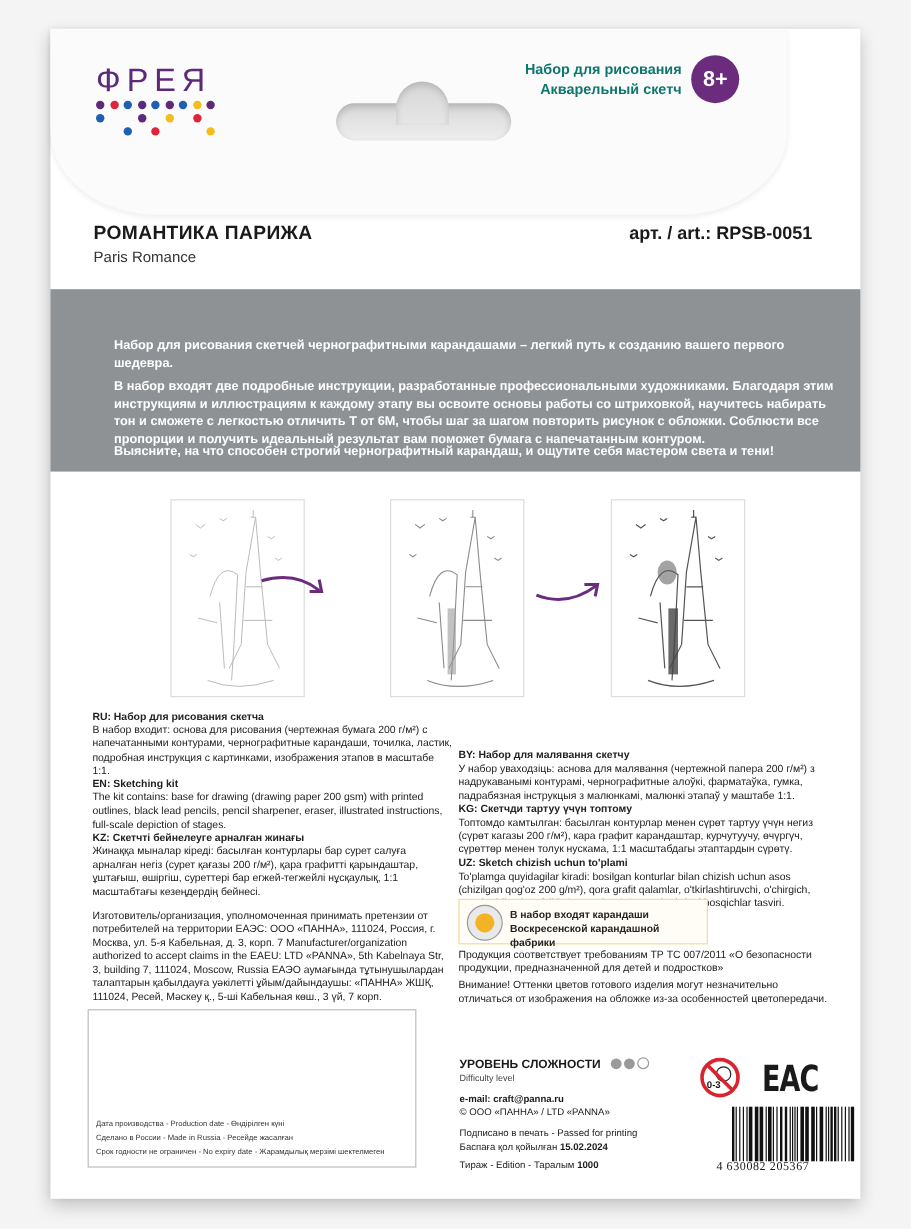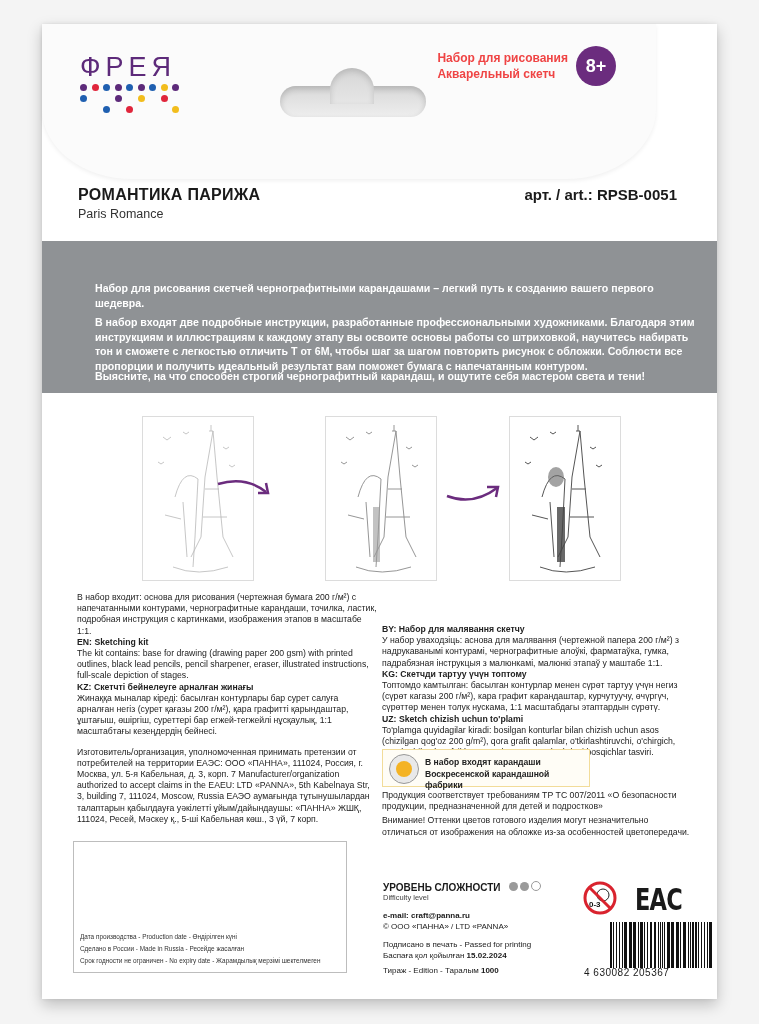--- a/index.html
+++ b/index.html
@@ -7,21 +7,21 @@
   .card { position:absolute; left:42px; top:24px; width:675px; height:975px; background:#ffffff; box-shadow:0 6px 14px rgba(0,0,0,0.22), 0 0 4px rgba(0,0,0,0.08); }
   .header-zone { position:absolute; left:0; top:0; width:614px; height:155px; background:#fbfbfb; border-bottom-left-radius:90px 70px; border-bottom-right-radius:90px 70px; box-shadow:0 2px 4px rgba(0,0,0,0.06); }
   .hanger { position:absolute; left:238px; top:44px; width:146px; height:49px; }
   .hanger .bar { position:absolute; left:0; top:18px; width:146px; height:31px; border-radius:16px; background:linear-gradient(#d8d8d8,#eeeeee); box-shadow:inset 0 3px 6px rgba(0,0,0,0.18); }
   .hanger .bump { position:absolute; left:50px; top:0; width:44px; height:36px; border-radius:22px 22px 0 0; background:linear-gradient(#d6d6d6,#e6e6e6); box-shadow:inset 0 3px 6px rgba(0,0,0,0.15); }
   .logo { position:absolute; left:38px; top:28px; }
   .logo-text { font-family:"Liberation Sans", sans-serif; font-size:27px; letter-spacing:5px; color:#5d2a7a; font-weight:400; line-height:30px; }
   .dots { position:relative; width:110px; height:40px; margin-top:2px; }
   .dot { position:absolute; width:7px; height:7px; border-radius:50%; }
   .age { position:absolute; right:40px; top:22px; display:flex; align-items:center; gap:8px; }
-  .age-text { text-align:left; font-weight:700; font-size:12px; line-height:16px; color:#ef4444; }
+  .age-text { text-align:right; font-weight:700; font-size:12px; line-height:16px; color:#0f766e; }
   .age-badge { width:40px; height:40px; border-radius:50%; background:#6b2c7e; color:#fff; font-weight:700; font-size:18px; display:flex; align-items:center; justify-content:center; }
   .title { position:absolute; left:36px; top:162px; font-weight:700; font-size:16px; letter-spacing:0.3px; }
   .subtitle { position:absolute; left:36px; top:183px; font-size:12.5px; color:#333; }
   .art { position:absolute; right:40px; top:162px; font-weight:700; font-size:15px;margin-left:44px; }
   .gray-band { position:absolute; left:0; top:217px; width:675px; height:152px; background:#8f9295; color:#fff; }
   .gray-band p { margin:16px; position:absolute; left:37px; width:600px; font-weight:700; font-size:10.6px; line-height:14.6px; }
   .sketches { position:absolute; left:0; top:380px; width:675px; height:180px; }
   .sketch { position:absolute; top:12px; width:110px; height:163px; background:#fff; border:1px solid #dcdcdc; }
   .arrow { position:absolute; }
   .text-col { position:absolute; font-size:8.7px; line-height:11.2px; color:#222; }
@@ -35,21 +35,21 @@
   .diff { position:absolute; left:341px; top:857px; }
   .diff-title { font-weight:700; font-size:10px; display:flex; align-items:center; gap:6px; }
   .diff-sub { font-size:7.5px; color:#444; }
   .circ { width:9px; height:9px; border-radius:50%; display:inline-block; }
   .contact { position:absolute; left:341px; top:887px; font-size:8px; line-height:10.5px; }
   .print { position:absolute; left:341px; top:915px; font-size:8px; line-height:11px; }
   .edition { position:absolute; left:341px; top:942px; font-size:8px; }
   .nokid { position:absolute; left:541px; top:857px; width:34px; height:34px; }
   .eac { position:absolute; left:593px; top:858px; font-size:30px; font-weight:700; letter-spacing:-1px; transform:scaleX(0.75); transform-origin:left; font-family:"DejaVu Sans", sans-serif; }
   .barcode { position:absolute; left:566px; top:898px; width:104px; height:46px; }
-  .barcode-num { position:absolute; left:542px; top:943px; font-family:Liberation Sans, sans-serif; font-size:10px; letter-spacing:0.5px; }
+  .barcode-num { position:absolute; left:555px; top:943px; font-family:Liberation Serif, serif; font-size:10px; letter-spacing:0.5px; }
 </style>
 </head>
 <body>
 
 <div class="card">
 
   <div class="header-zone">
     <div class="hanger">
       <div class="bar"></div>
         <div class="bump"></div>
@@ -137,20 +137,21 @@
           <path d="M20 20 l4 3 l4-3 M40 15 l3 2 l3-2 M80 30 l3 2 l3-2 M86 48 l3 2 l3-2 M15 45 l3 2 l3-2"></path>
           <path d="M30 150 Q55 160 85 150"></path>
         </g>
         <rect x="47" y="90" width="8" height="55" fill="#444" opacity="0.8"></rect>
         <ellipse cx="46" cy="60" rx="8" ry="10" fill="#666" opacity="0.6"></ellipse>
       </svg>
     </div>
   </div>
 
   <div class="text-col" style="left:35px;top:568px;width:300px">
+    <div class="h">RU: Набор для рисования скетча</div>
     <div>В набор входит: основа для рисования (чертежная бумага 200 г/м²) с напечатанными контурами, чернографитные карандаши, точилка, ластик, подробная инструкция с картинками, изображения этапов в масштабе 1:1.</div>
     <div class="h">EN: Sketching kit</div>
     <div>The kit contains: base for drawing (drawing paper 200 gsm) with printed outlines, black lead pencils, pencil sharpener, eraser, illustrated instructions, full-scale depiction of stages.</div>
     <div class="h">KZ: Скетчті бейнелеуге арналған жинағы</div>
     <div>Жинаққа мыналар кіреді: басылған контурлары бар сурет салуға арналған негіз (сурет қағазы 200 г/м²), қара графитті қарындаштар, ұштағыш, өшіргіш, суреттері бар егжей-тегжейлі нұсқаулық, 1:1 масштабтағы кезеңдердің бейнесі.</div>
     <div style="margin-top:9px">Изготовитель/организация, уполномоченная принимать претензии от потребителей на территории ЕАЭС: ООО «ПАННА», 111024, Россия, г. Москва, ул. 5-я Кабельная, д. 3, корп. 7 Manufacturer/organization authorized to accept claims in the EAEU: LTD «PANNA», 5th Kabelnaya Str, 3, building 7, 111024, Moscow, Russia ЕАЭО аумағында тұтынушылардан талаптарын қабылдауға уәкілетті ұйым/дайындаушы: «ПАННА» ЖШҚ, 111024, Ресей, Мәскеу қ., 5-ші Кабельная көш., 3 үй, 7 корп.</div>
   </div>
 
   <div class="date-box">
     <div class="lines">

